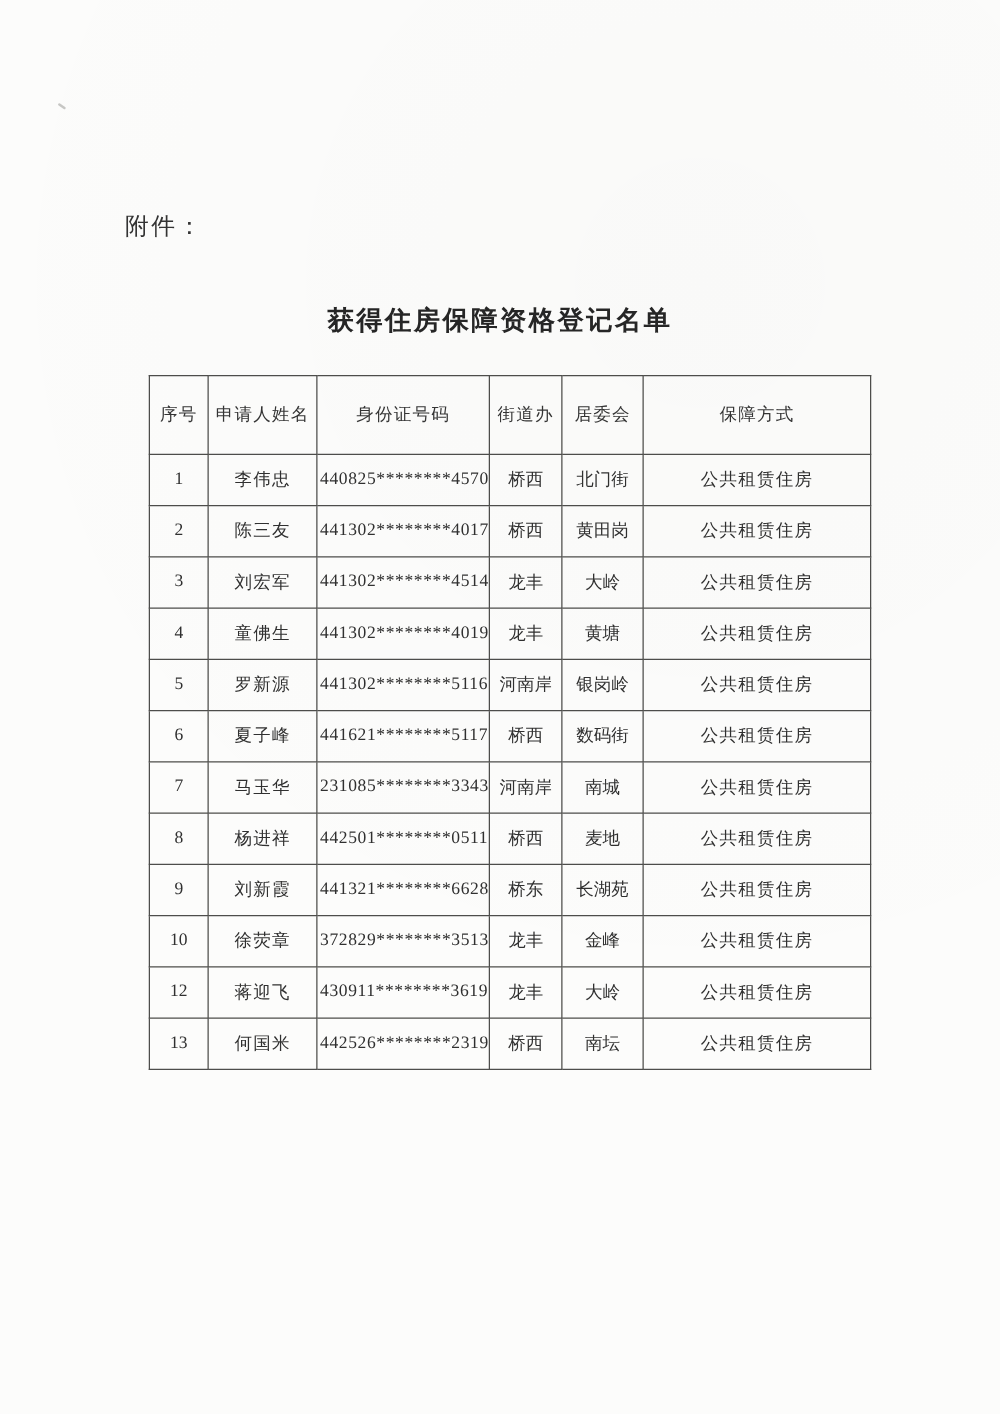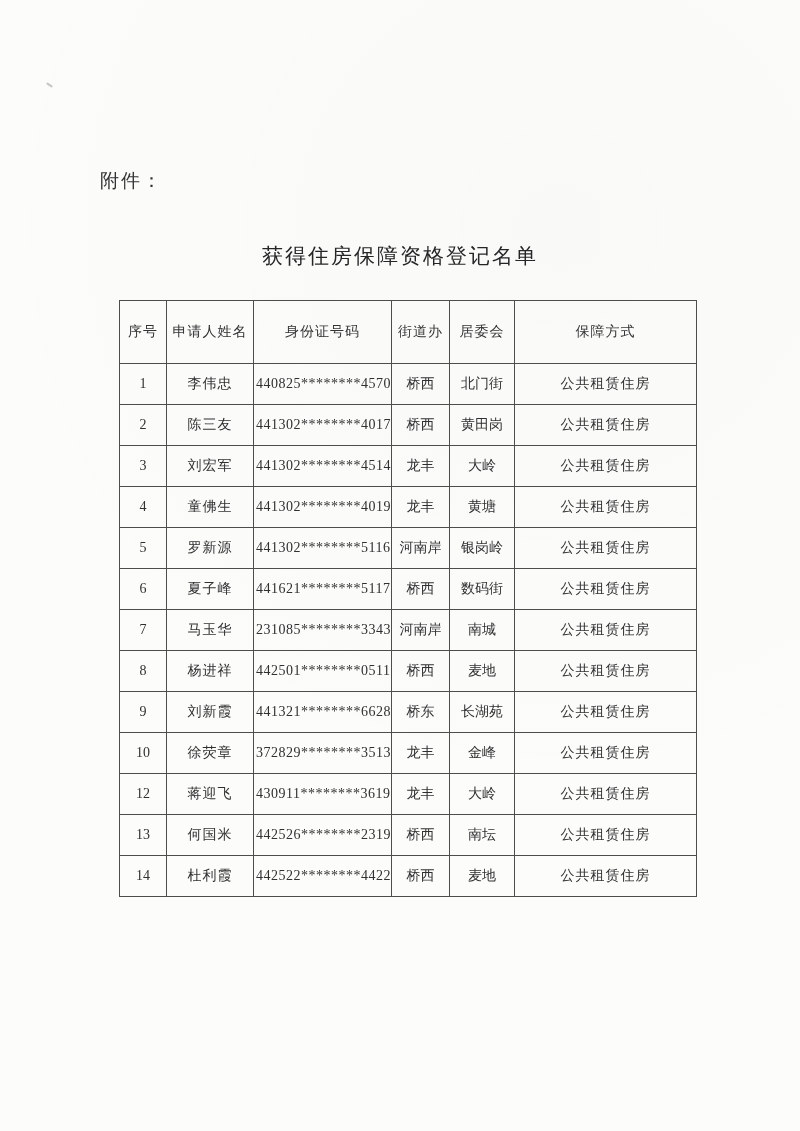--- a/index.html
+++ b/index.html
@@ -42,21 +42,21 @@
     color: #333;
     text-align: right;
   }
   .doc-title {
     position: absolute;
     left: 0;
     top: 242px;
     width: 800px;
     text-align: center;
     font-size: 21px;
-    font-weight: normal;
+    font-weight: bold;
     letter-spacing: 2px;
     color: #262626;
   }
   table.roster {
     position: absolute;
     left: 119px;
     top: 300px;
     width: 577px;
     border-collapse: collapse;
     table-layout: fixed;
@@ -215,24 +215,16 @@
           <td class="cell-type">公共租赁住房</td>
         </tr>
         <tr>
           <td class="cell-no">13</td>
           <td class="cell-name">何国米</td>
           <td class="cell-id">442526********2319</td>
           <td class="cell-street">桥西</td>
           <td class="cell-comm">南坛</td>
           <td class="cell-type">公共租赁住房</td>
         </tr>
-        <tr>
-          <td class="cell-no">14</td>
-          <td class="cell-name">杜利霞</td>
-          <td class="cell-id">442522********4422</td>
-          <td class="cell-street">桥西</td>
-          <td class="cell-comm">麦地</td>
-          <td class="cell-type">公共租赁住房</td>
-        </tr>
       </tbody>
   </table>
 
 </div>
 
 </body></html>

